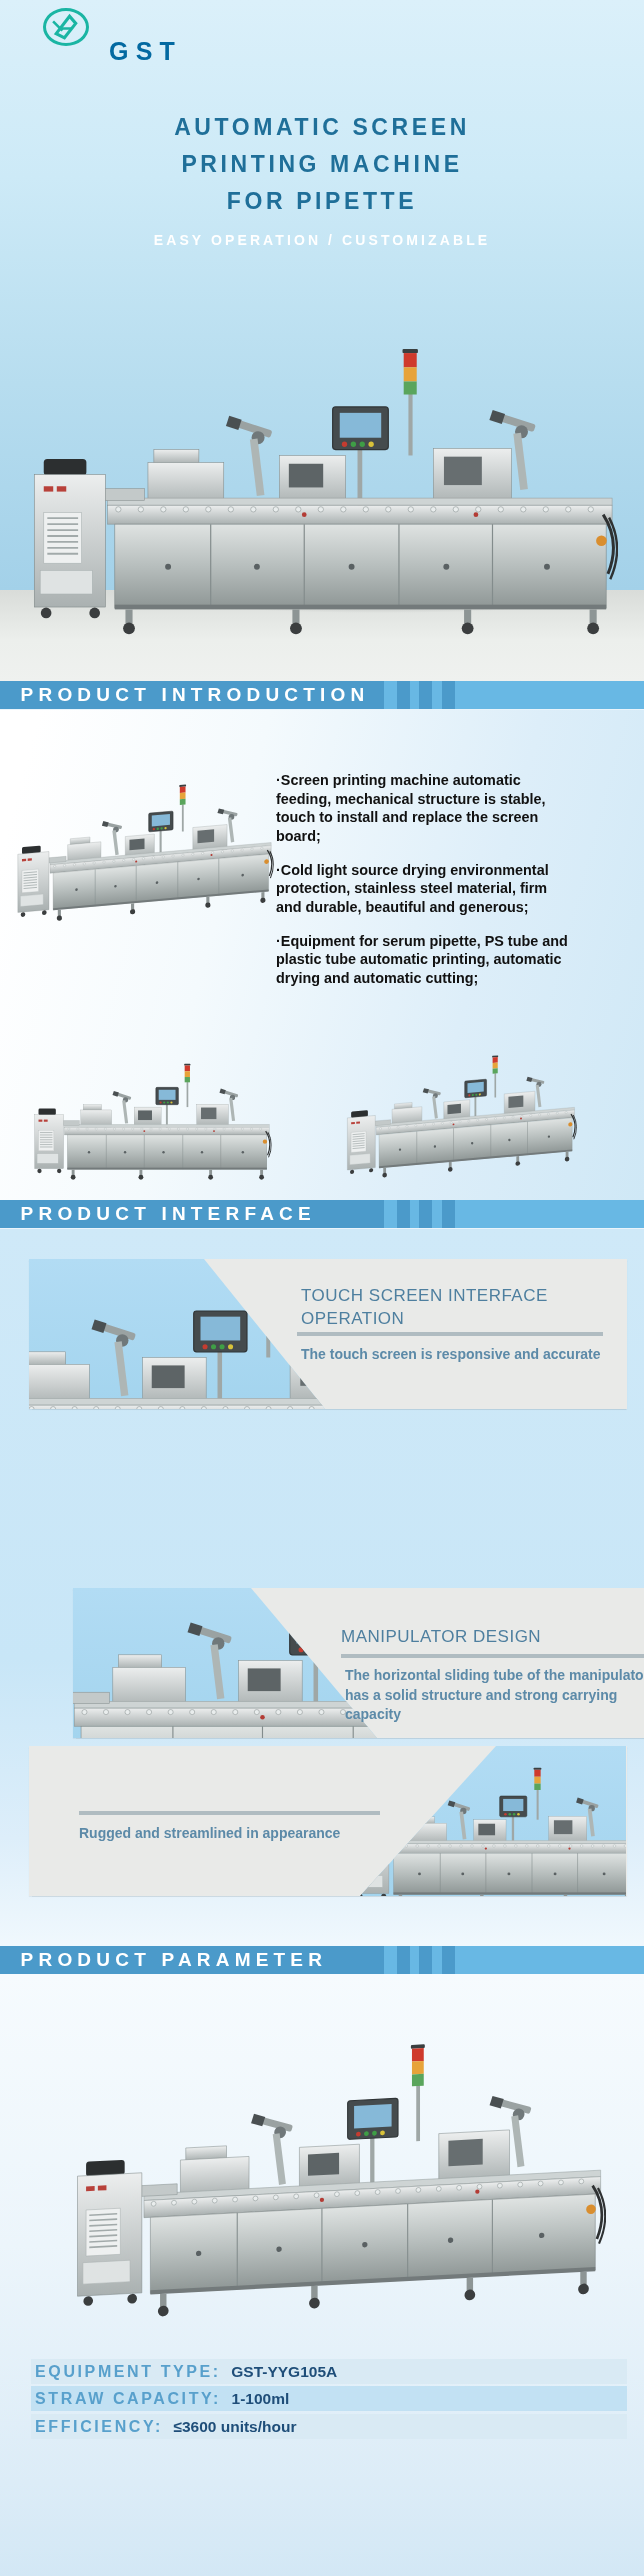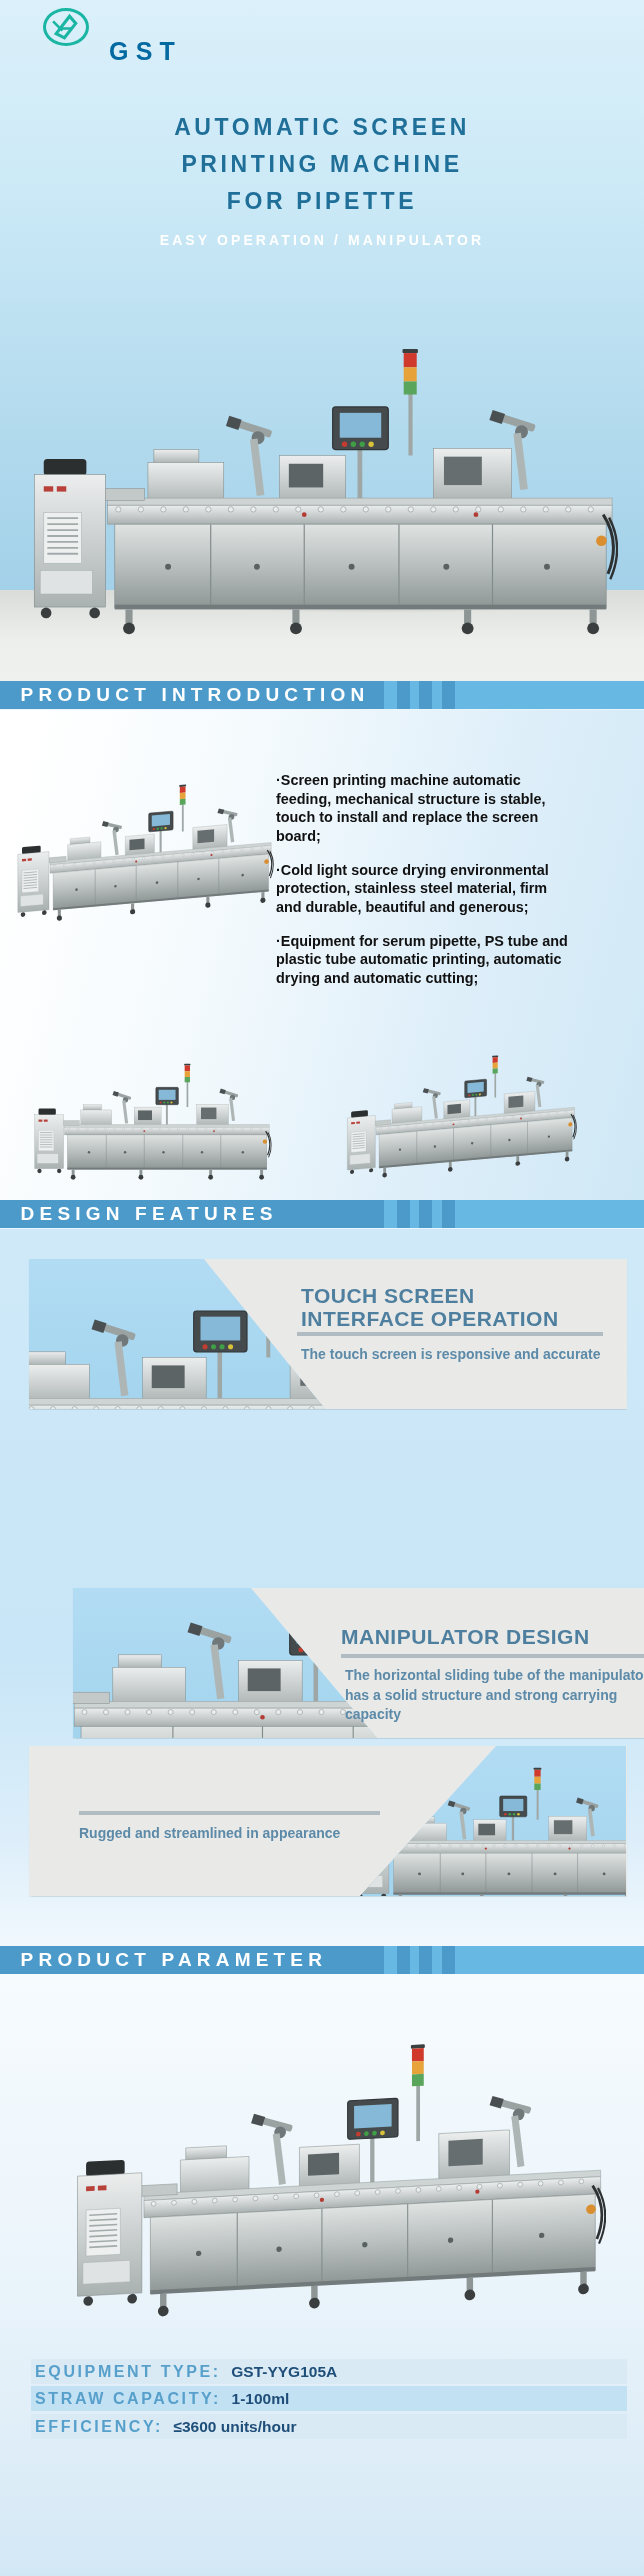--- a/index.html
+++ b/index.html
@@ -43,21 +43,21 @@
   
   .intro-text{left:276px;top:771px;width:298px;color:#111111;
     font-size:14.4px;font-weight:bold;line-height:18.5px;}
   .intro-text p{margin:0 0 15.5px 0;}
 
   
   .card{left:29px;width:598px;height:150px;background:#e9eae8;box-shadow:0 0.5px 1px rgba(120,140,150,.25);}
   .photo{position:absolute;top:0;height:150px;overflow:hidden;
     background:linear-gradient(180deg,#b2dcf4 0%,#a3d4ee 100%);}
   .photo svg{position:absolute;}
-  .card-title{position:absolute;font-size:21px;font-weight:bold;color:#4e7f9f;
+  .card-title{position:absolute;font-size:17px;font-weight:normal;color:#4e7f9f;
     letter-spacing:0.5px;line-height:23px;}
   .card-rule{position:absolute;height:3.6px;background:#b0bcc1;}
   .card-desc{position:absolute;font-size:14px;font-weight:bold;color:#5c8aa8;line-height:19.6px;}
 
   
   .param-row{left:31px;width:596px;height:25px;line-height:25px;padding-left:4.1px;box-sizing:border-box;white-space:nowrap;}
   .param-row.alt0{background:#d9eaf4;} .param-row.alt1{background:#c2e1f3;}
   .param-label{font-size:16px;font-weight:bold;color:#58a0cc;letter-spacing:2.6px;}
   .param-value{font-size:15.5px;font-weight:bold;color:#1f4e79;margin-left:8.2px;letter-spacing:0px;}
 
@@ -222,21 +222,21 @@
     <path d="M14,44 L40,10 L52,24 L30,52 Z" fill="none" stroke="#1ab5a3" stroke-width="6"></path>
     <path d="M24,34 L44,34 M8,20 L26,38" stroke="#1ab5a3" stroke-width="5"></path>
   </svg>
   <div class="abs logo-text">GST</div>
 
   <div class="abs hero-title">
     <span style="display:block">AUTOMATIC SCREEN</span>
     <span style="display:block">PRINTING MACHINE</span>
     <span style="display:block">FOR PIPETTE</span>
   </div>
-  <div class="abs hero-sub">EASY OPERATION / MANIPULATOR</div>
+  <div class="abs hero-sub">EASY OPERATION / CUSTOMIZABLE</div>
 
   <svg class="abs" style="left:26px;top:337px;width:592px;height:308px;" viewBox="0 0 1000 520">
       <use href="#machine"></use>
     </svg>
 
   <div class="abs banner" style="top:681px;">
     <div class="bar-dark"></div>
     <div class="bar-light"></div>
     <div class="stripe s1"></div>
     <div class="stripe s2"></div>
@@ -266,21 +266,21 @@
         <use href="#machine"></use>
       </svg>
   </div>
 
   <div class="abs banner" style="top:1200px;">
     <div class="bar-dark"></div>
     <div class="bar-light"></div>
     <div class="stripe s1"></div>
     <div class="stripe s2"></div>
     <div class="stripe s3"></div>
-    <div class="banner-text">DESIGN FEATURES</div>
+    <div class="banner-text">PRODUCT INTERFACE</div>
   </div>
 
   <div class="abs card" style="top:1259px;">
     <div class="photo" style="left:0;width:296px;clip-path:polygon(0 0,175px 0,296px 150px,0 150px);">
       <svg style="left:-129px;top:-15.5px;width:567px;height:295px;" viewBox="0 0 1000 520">
           <use href="#machine"></use>
         </svg>
     </div>
     <div class="card-title" style="left:272px;top:25px;width:268px;">TOUCH SCREEN INTERFACE OPERATION</div>
     <div class="card-rule" style="left:268px;top:73px;width:306px;"></div>

